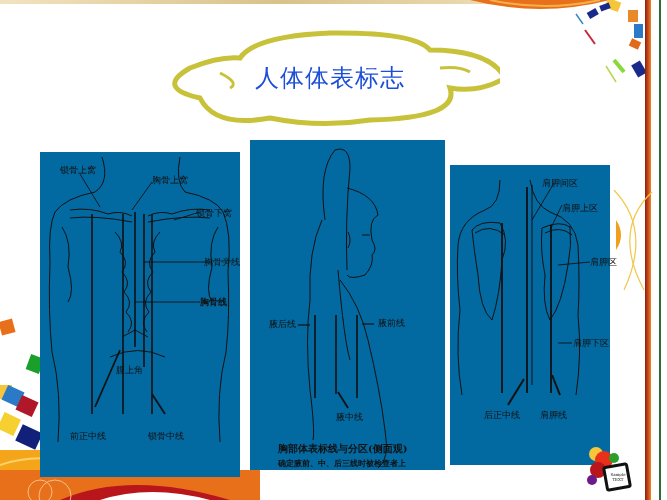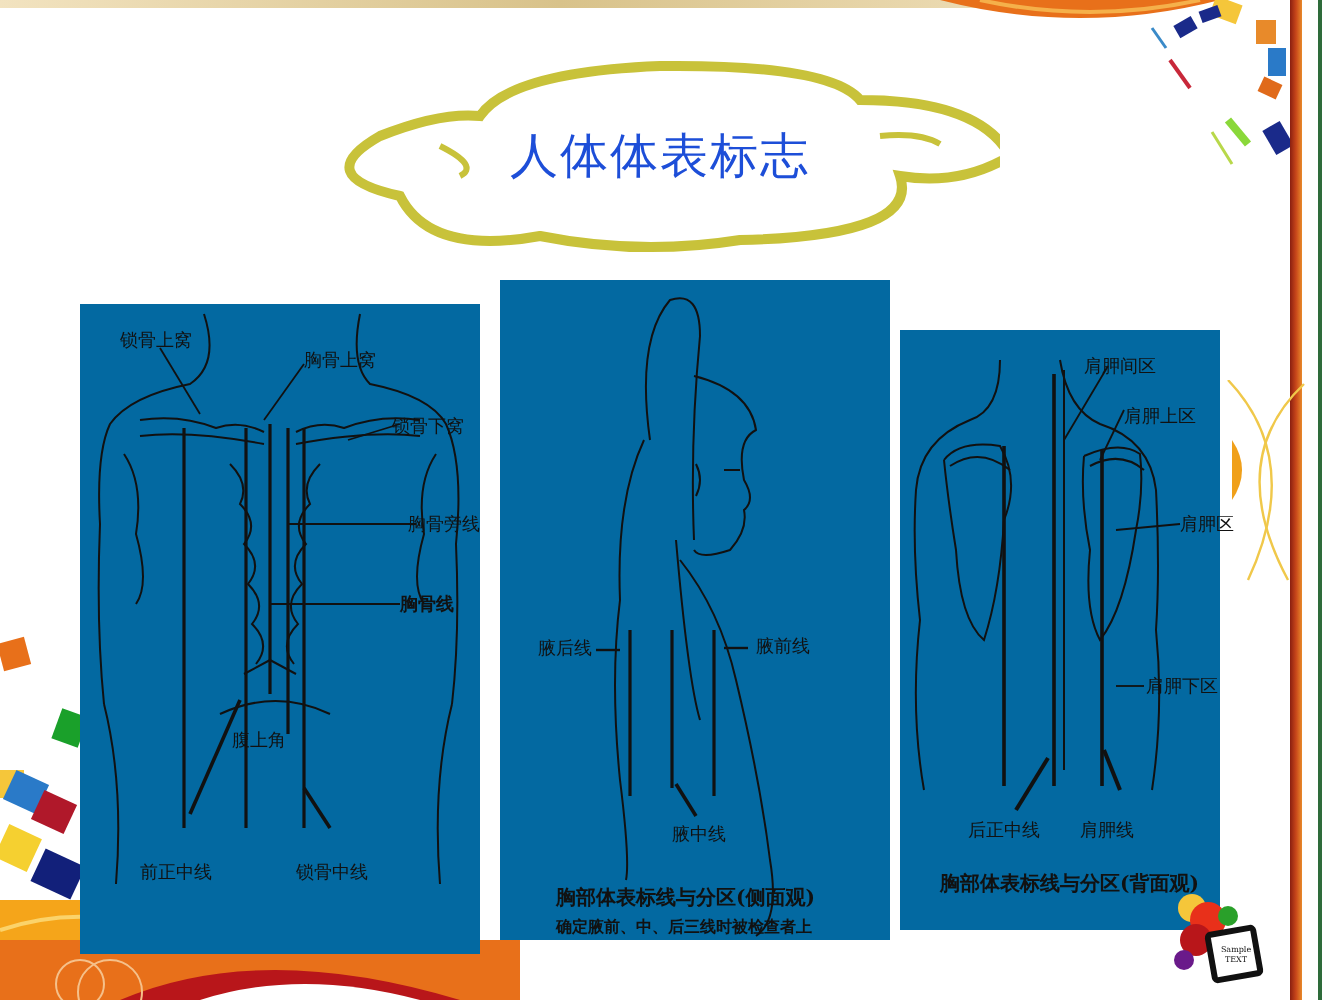--- a/index.html
+++ b/index.html
@@ -192,21 +192,20 @@
         <line x1="58" y1="240" x2="74" y2="214" stroke-width="2"></line>
         <line x1="110" y1="230" x2="102" y2="210" stroke-width="2"></line>
       </g>
     </svg>
     <div class="lbl" style="left:92px;top:12px;">肩胛间区</div>
     <div class="lbl" style="left:112px;top:37px;">肩胛上区</div>
     <div class="lbl" style="left:140px;top:91px;">肩胛区</div>
     <div class="lbl" style="left:123px;top:172px;">肩胛下区</div>
     <div class="lbl" style="left:34px;top:244px;">后正中线</div>
     <div class="lbl" style="left:90px;top:244px;">肩胛线</div>
-    <div class="cap" style="left:20px;top:270px;">胸部体表标线与分区(背面观)</div>
   </div>
 
   <div class="deco" style="left:584px;top:440px;width:50px;height:55px;">
     <svg width="50" height="55" viewBox="0 0 50 55">
       <circle cx="12" cy="14" r="7" fill="#f5c63a"></circle>
       <circle cx="20" cy="20" r="9" fill="#e8301a"></circle>
       <circle cx="14" cy="30" r="8" fill="#b8161a"></circle>
       <circle cx="30" cy="18" r="5" fill="#2aa02a"></circle>
       <circle cx="8" cy="40" r="5" fill="#6a1a8a"></circle>
       <rect x="20" y="24" width="26" height="26" rx="3" fill="#111" transform="rotate(-10 33 37)"></rect>

